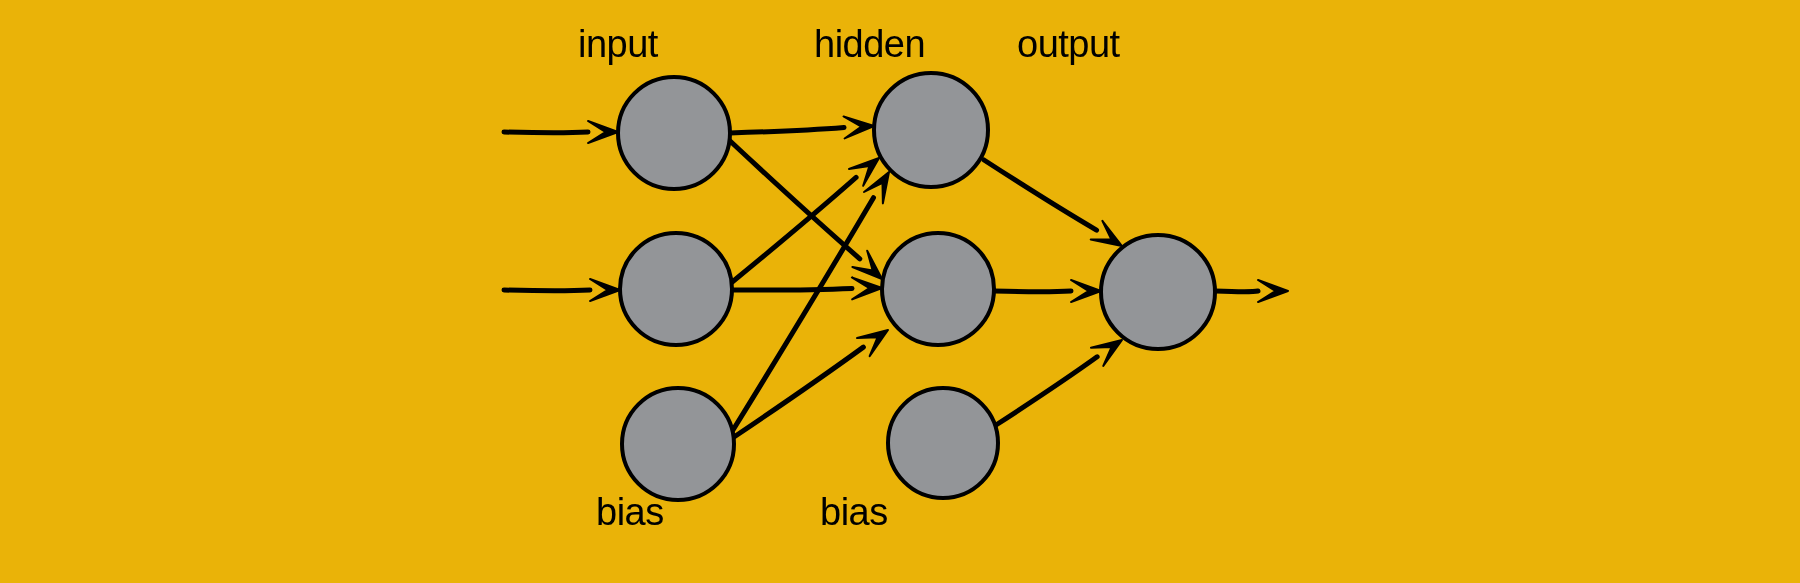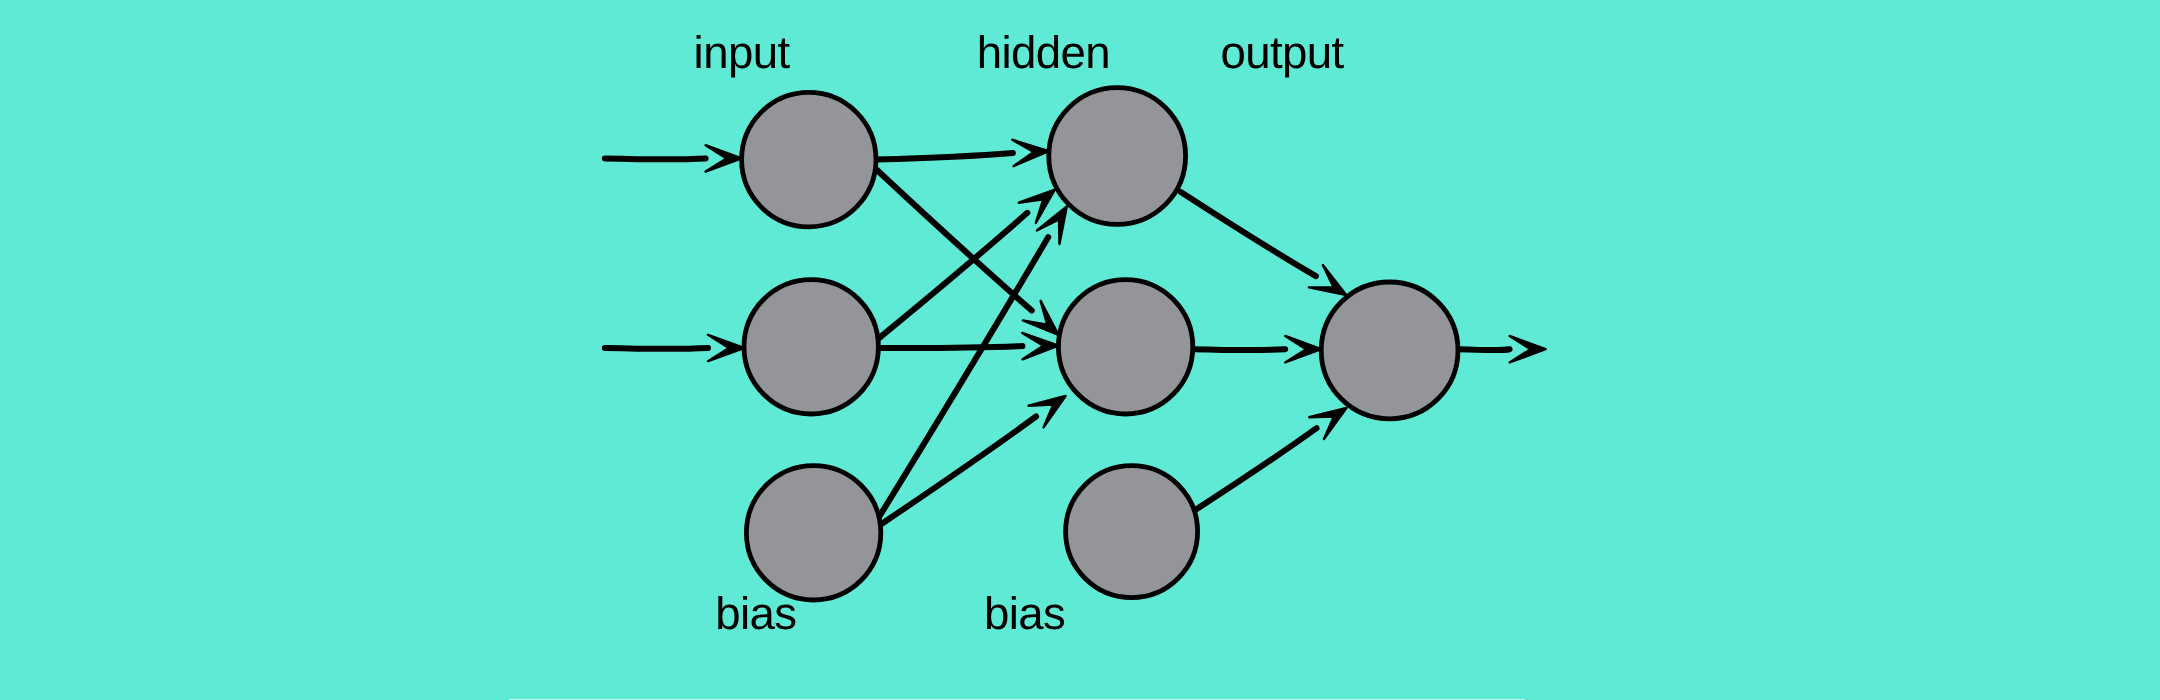--- a/index.html
+++ b/index.html
@@ -5,21 +5,21 @@
 <style>
   html, body {
     margin: 0;
     padding: 0;
     background: #ffffff;
   }
   #canvas {
     position: relative;
     width: 1800px;
     height: 583px;
-    background: #5eead4;
+    background: #eab308;
     overflow: hidden;
     font-family: "Liberation Sans", "DejaVu Sans", sans-serif;
   }
   #diagram-svg {
     position: absolute;
     left: 0;
     top: 0;
     width: 1800px;
     height: 583px;
   }

